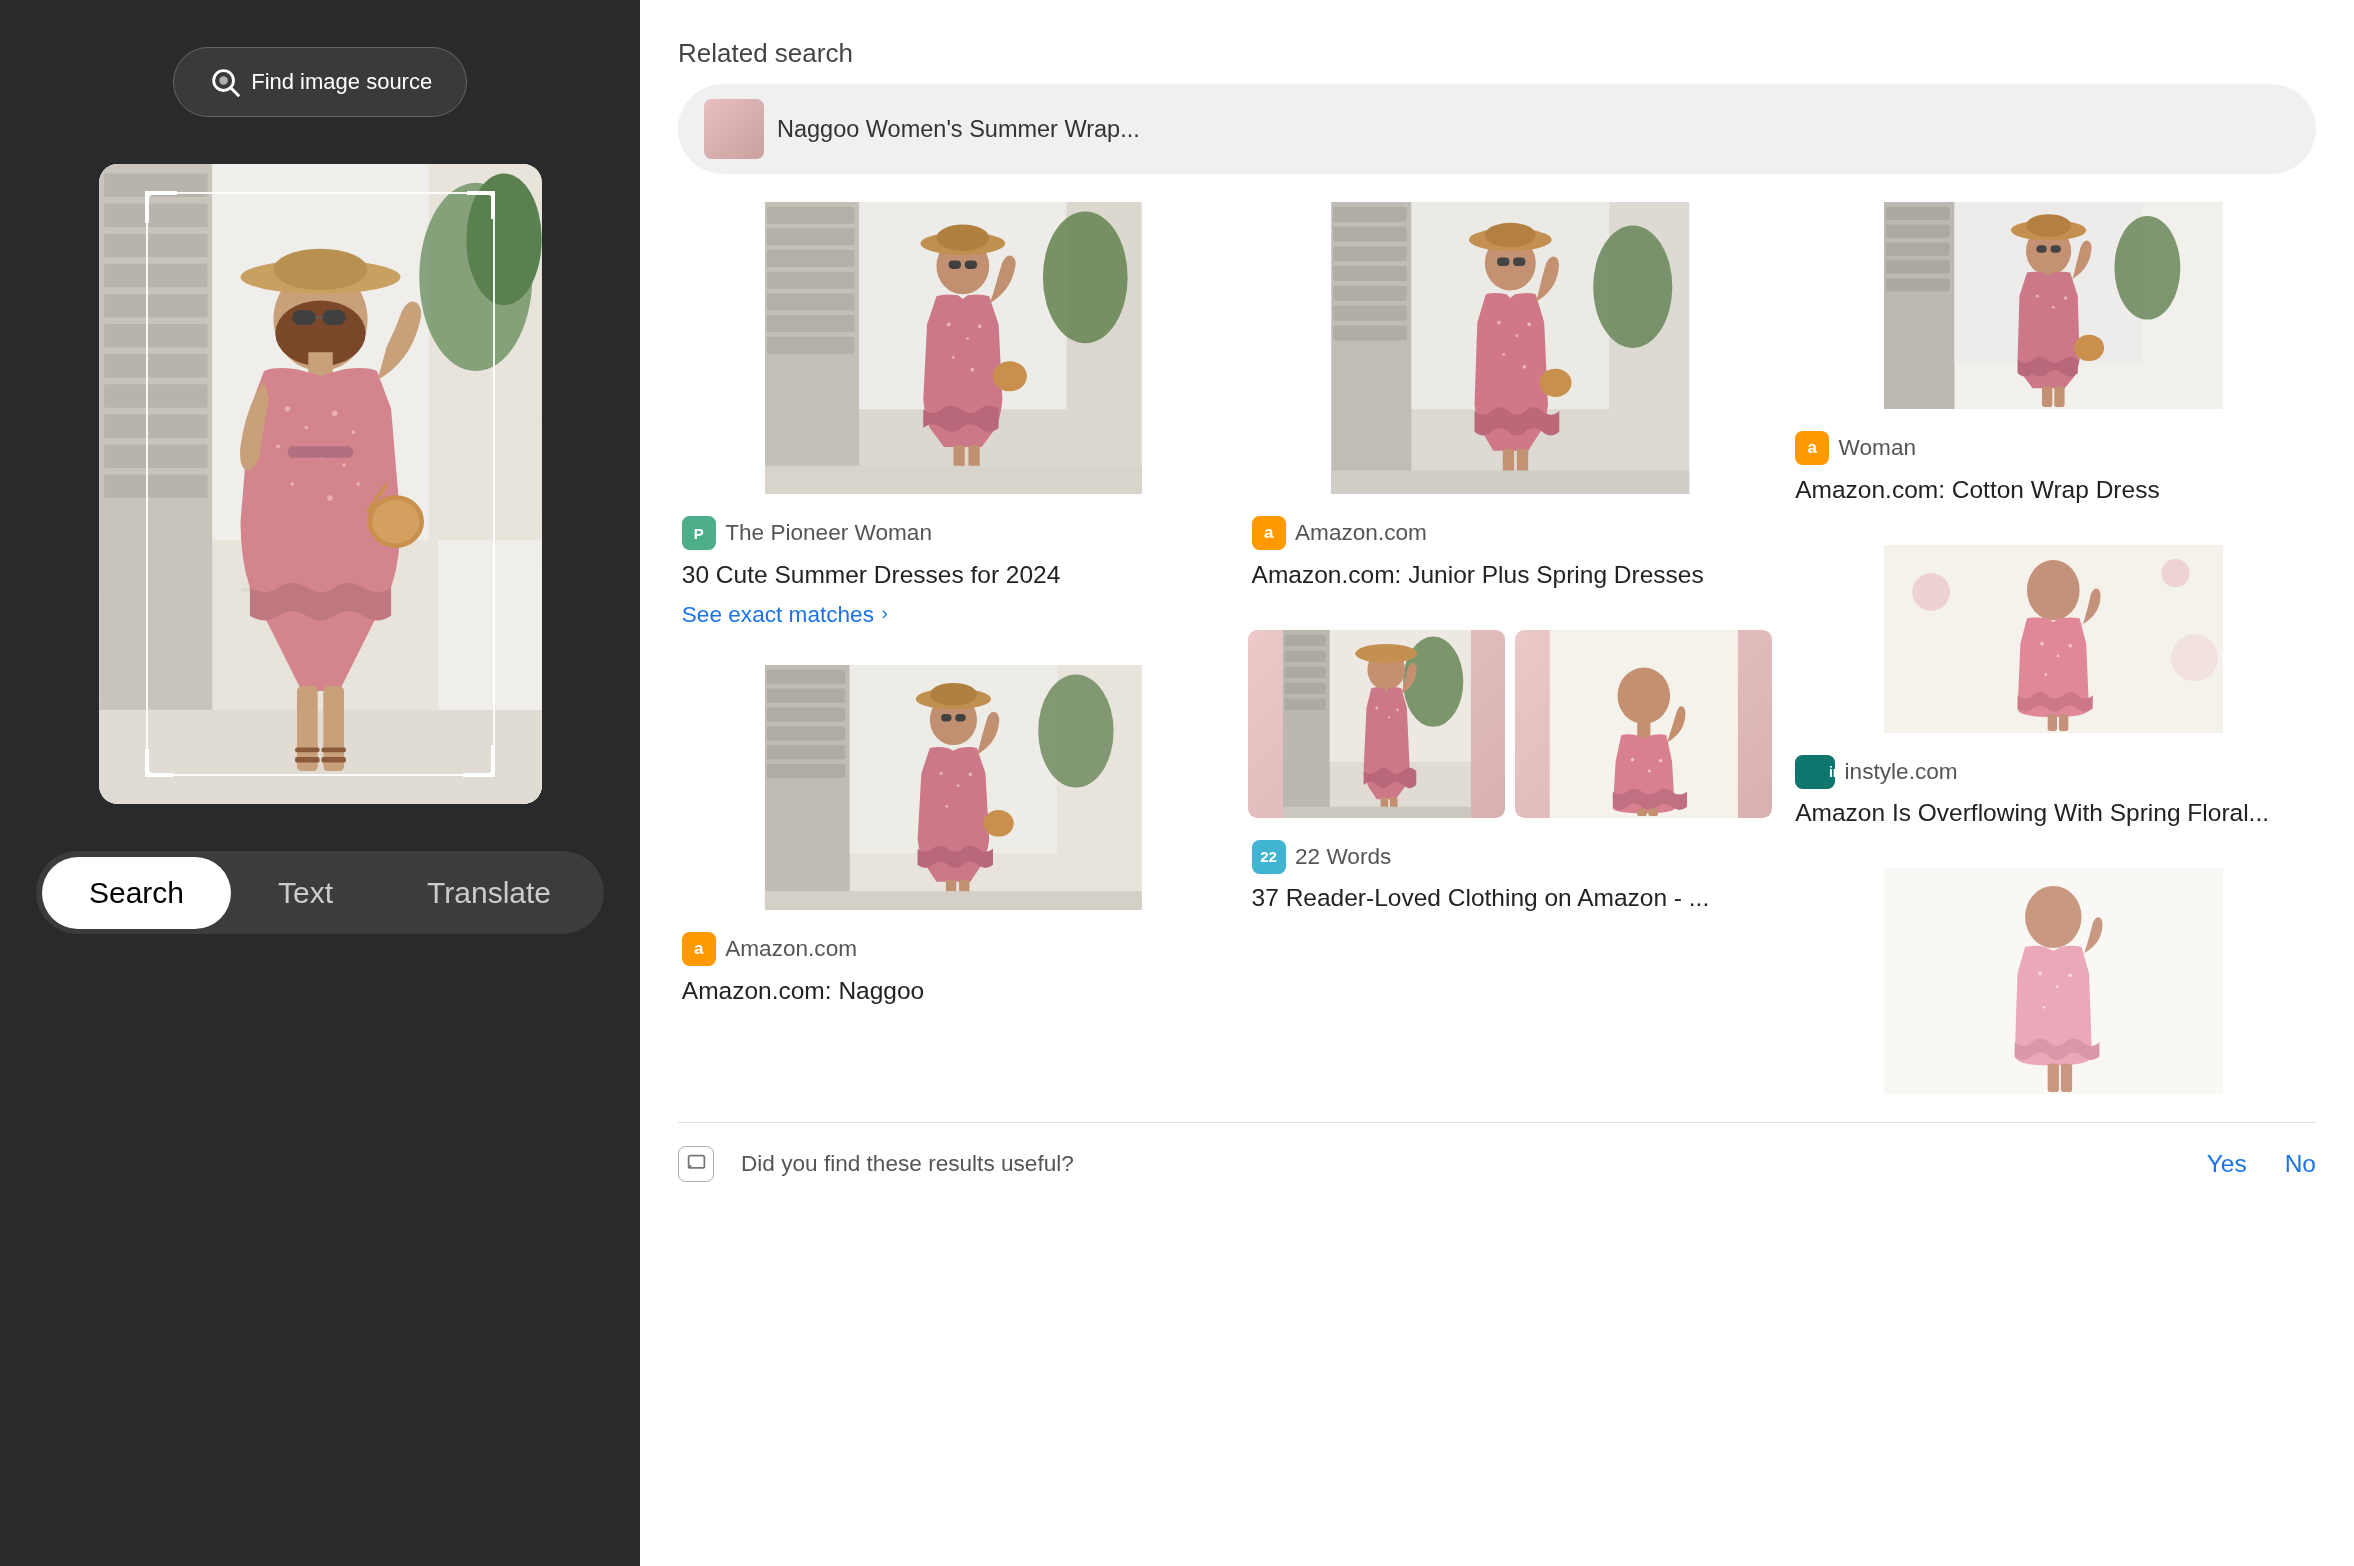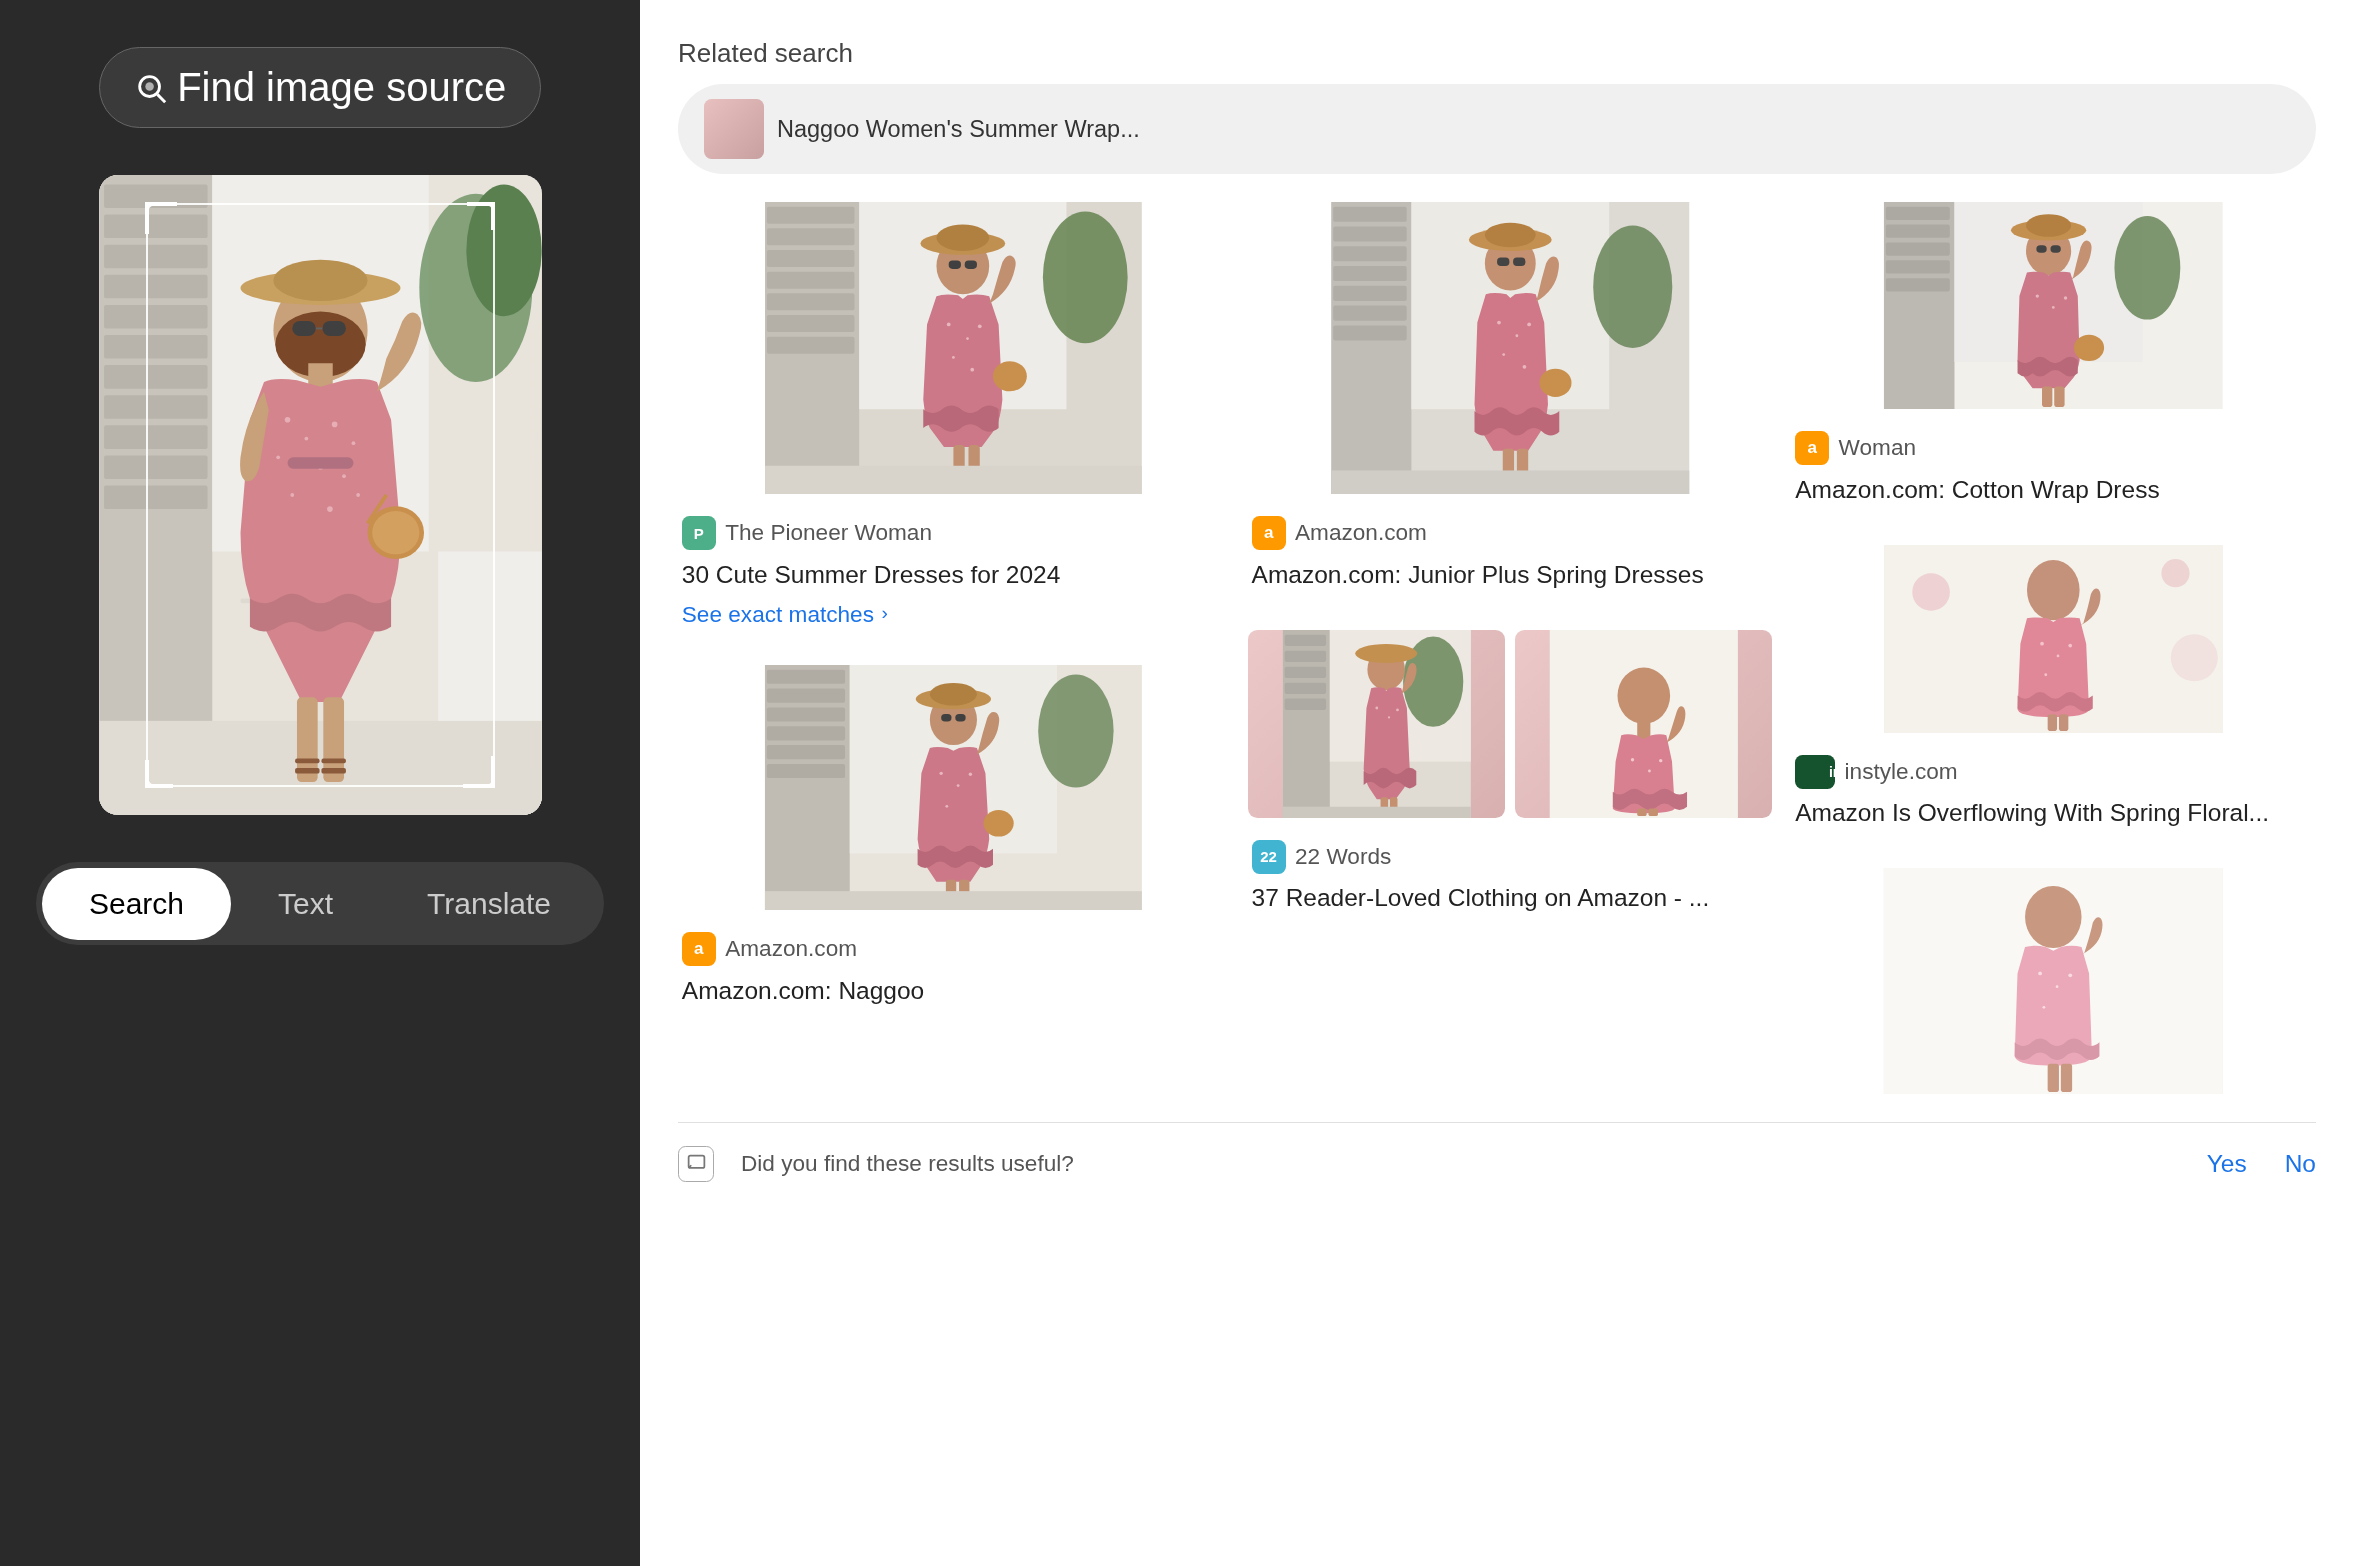--- a/index.html
+++ b/index.html
@@ -27,21 +27,21 @@
 
     .find-image-btn {
       display: flex;
       align-items: center;
       gap: 9.4px;
       background: #3a3a3a;
       border: 1.4px solid #666;
       border-radius: 47px;
       padding: 17px 34px;
       color: #fff;
-      font-size: 40px;
+      font-size: 22px;
       cursor: pointer;
       margin-bottom: 47px;
     }
 
     .find-image-btn .lens-icon {
       width: 34px;
       height: 34px;
     }
 
     .image-container {
@@ -247,21 +247,21 @@
       align-items: center;
       justify-content: center;
       color: white;
       font-size: 17px;
       font-weight: bold;
     }
 
     .instyle-icon {
       width: 34px;
       height: 34px;
-      background: #14532d;
+      background: #0f766e;
       border-radius: 7.5px;
       display: flex;
       align-items: center;
       justify-content: center;
       color: white;
       font-size: 14px;
       font-weight: bold;
       padding-left: 40px;
     }
 

